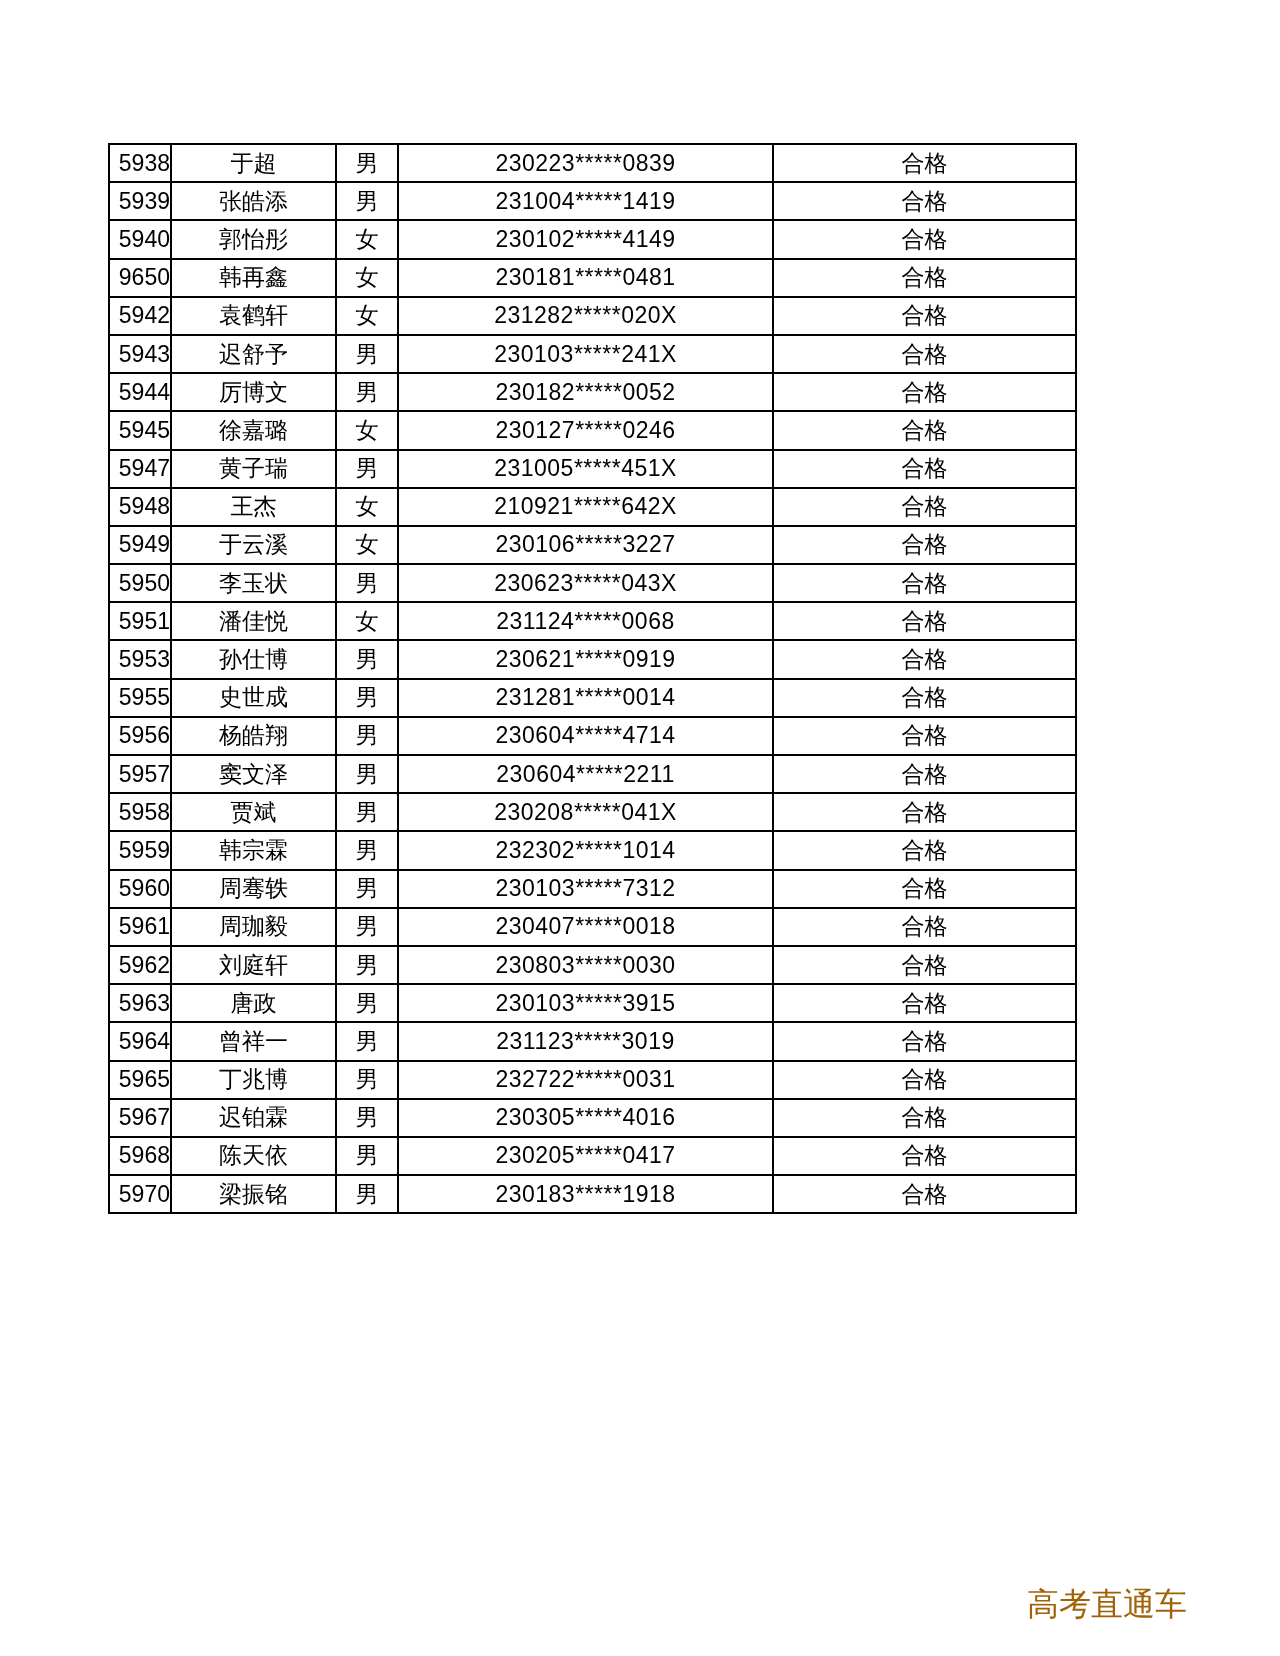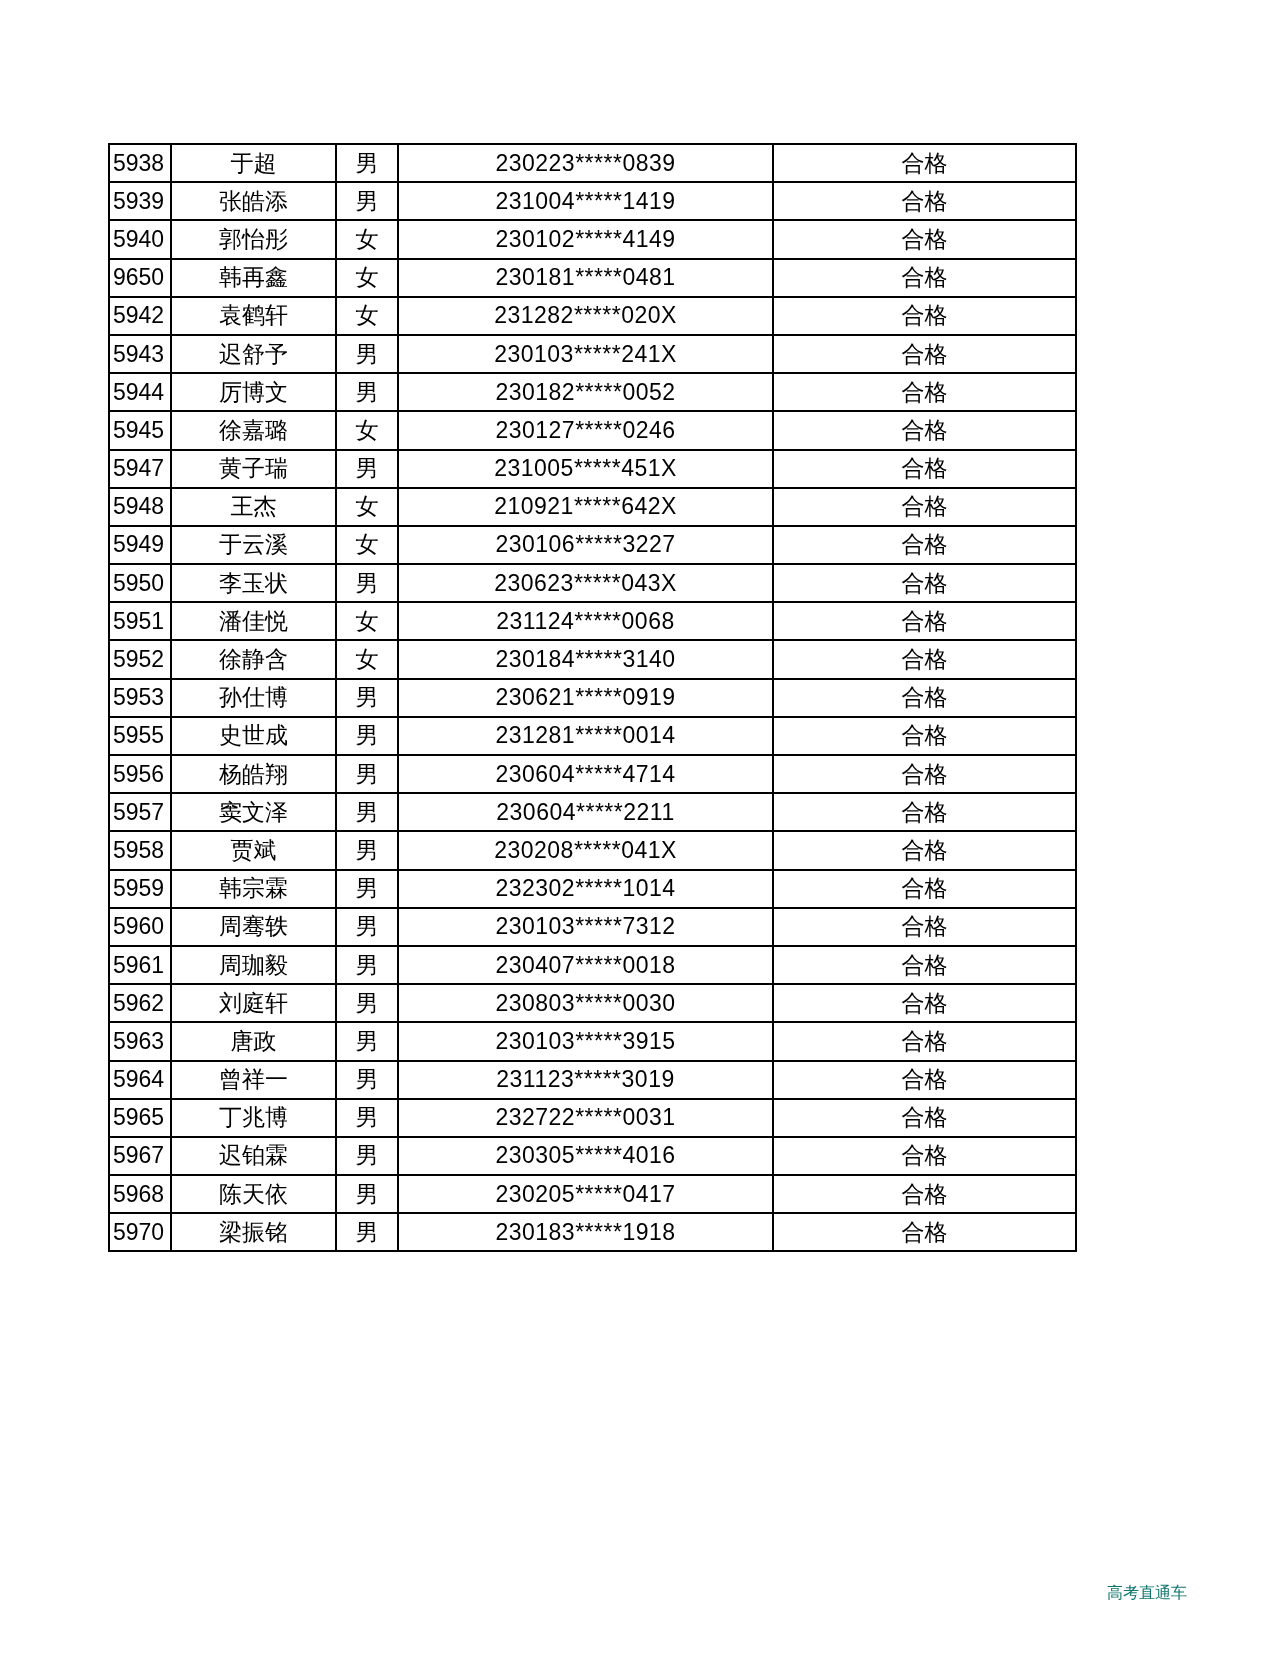--- a/index.html
+++ b/index.html
@@ -30,33 +30,33 @@
     height: 36.2px;
     font-size: 23px;
     line-height: 1;
     text-align: center;
     vertical-align: middle;
     padding: 0;
     white-space: nowrap;
     overflow: hidden;
   }
   table.roster td.no {
-    text-align: left;
+    text-align: right;
     padding-left: 3px;
   }
   table.roster td.id {
     letter-spacing: 0.5px;
     margin-top: 36px;
   }
   .footer-watermark {
     position: absolute;
     top: 1583px;
     right: 93px;
-    font-size: 16px;
-    color: #0f766e;
+    font-size: 32px;
+    color: #a16207;
   }
 </style>
 </head>
 <body>
 
 <div class="table-wrap">
   <table class="roster">
     <colgroup>
       <col style="width:62px">
       <col style="width:165px">
@@ -150,27 +150,20 @@
           <td class="status">合格</td>
         </tr>
         <tr>
           <td class="no">5951</td>
           <td class="name">潘佳悦</td>
           <td class="gender">女</td>
           <td class="id">231124*****0068</td>
           <td class="status">合格</td>
         </tr>
         <tr>
-          <td class="no">5952</td>
-          <td class="name">徐静含</td>
-          <td class="gender">女</td>
-          <td class="id">230184*****3140</td>
-          <td class="status">合格</td>
-        </tr>
-        <tr>
           <td class="no">5953</td>
           <td class="name">孙仕博</td>
           <td class="gender">男</td>
           <td class="id">230621*****0919</td>
           <td class="status">合格</td>
         </tr>
         <tr>
           <td class="no">5955</td>
           <td class="name">史世成</td>
           <td class="gender">男</td>

